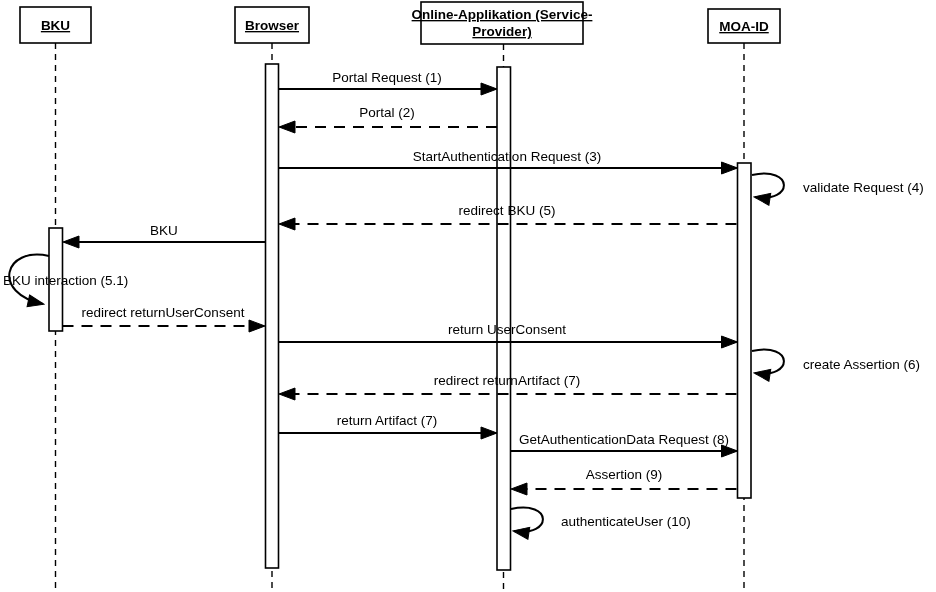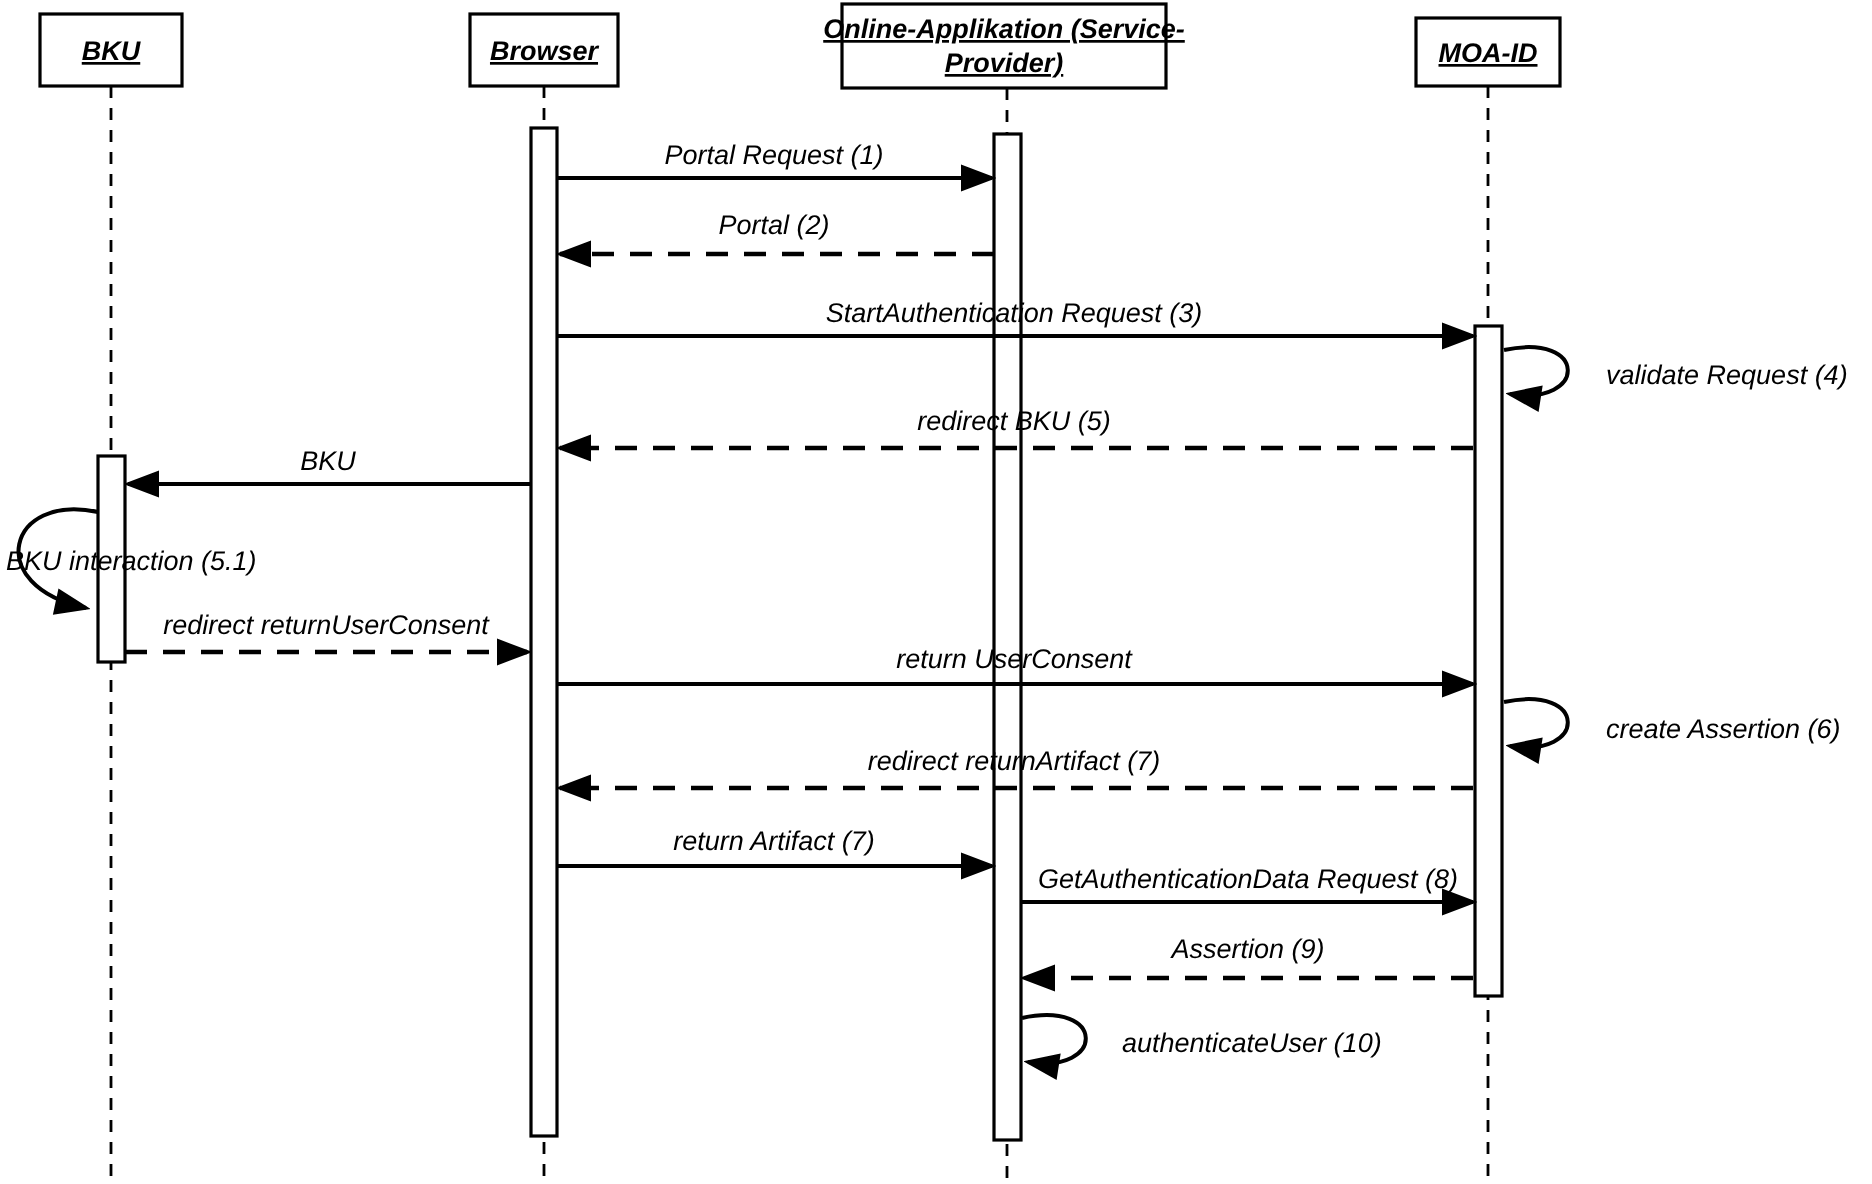--- a/index.html
+++ b/index.html
@@ -2,21 +2,20 @@
 <html><head>
 <meta charset="utf-8">
 <style>
   html, body { margin: 0; padding: 0; background: #ffffff; }
   #stage {
     position: relative;
     width: 936px; height: 592px;
     background: #ffffff;
     font-family: "Liberation Sans", "DejaVu Sans", sans-serif;
     overflow: hidden;
-    font-style: italic;
   }
   svg { display: block; }
   .msg-label {
     font-family: "Liberation Sans", "DejaVu Sans", sans-serif;
     font-size: 13.5px;
     fill: #000000;
   }
   .actor-label {
     font-family: "Liberation Sans", "DejaVu Sans", sans-serif;
     font-size: 13.5px;

